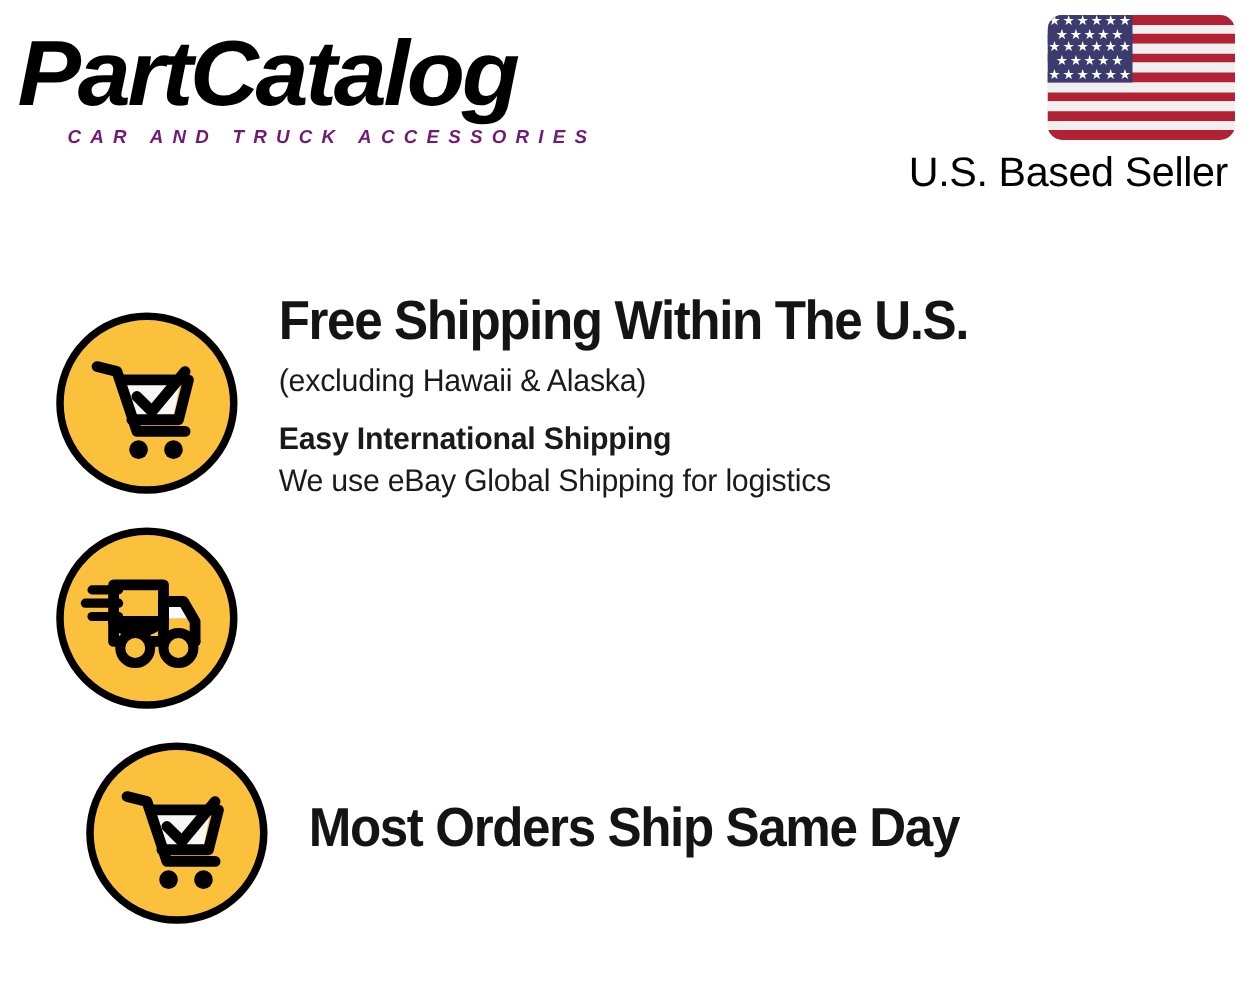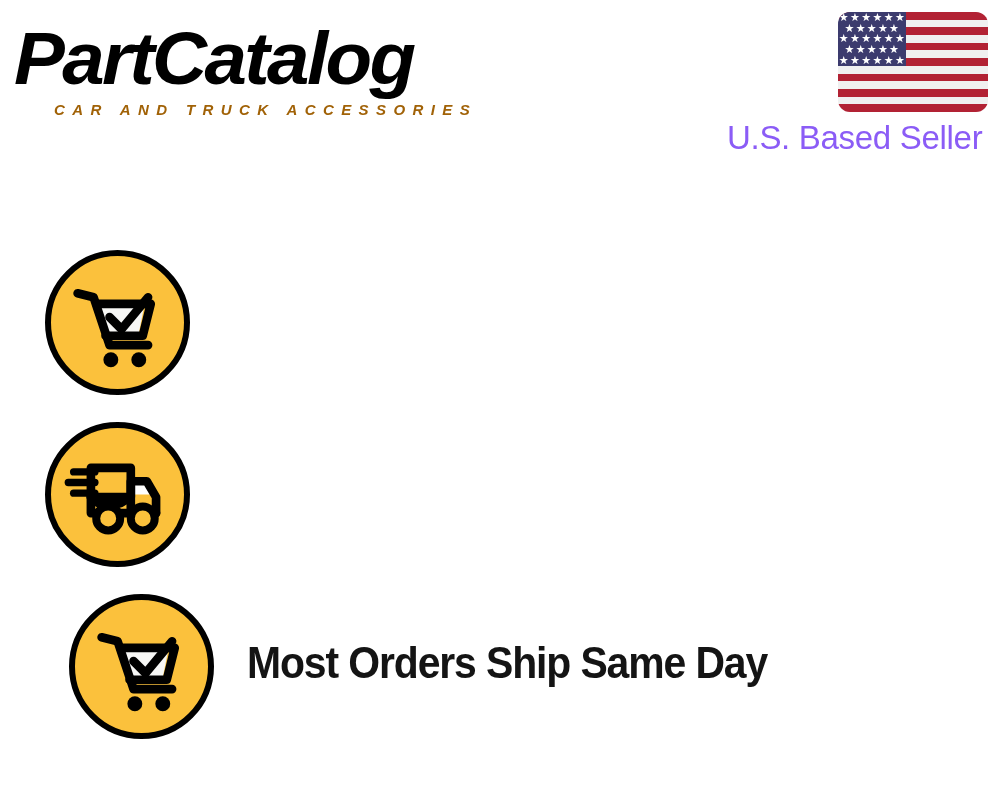--- a/index.html
+++ b/index.html
@@ -43,21 +43,21 @@
   #brand-tagline {
     position: absolute;
     left: 40px;
     top: 80px;
     font-family: "Liberation Sans", sans-serif;
     font-weight: 700;
     font-style: italic;
     font-size: 15px;
     line-height: 16px;
     letter-spacing: 7.4px;
-    color: #a16207;
+    color: #701a75;
     white-space: nowrap;
   }
 
   
   #flag-badge {
     position: absolute;
     left: 838px;
     top: 12px;
     width: 150px;
     height: 100px;
@@ -99,21 +99,21 @@
 
   
   #seller-caption {
     position: absolute;
     left: 727px;
     top: 119px;
     font-family: "Liberation Sans", sans-serif;
     font-weight: 400;
     font-size: 33px;
     line-height: 38px;
-    color: #8b5cf6;
+    color: #000000;
     letter-spacing: -0.3px;
     white-space: nowrap;
   }
 
   
   .feature-row {
     position: absolute;
     left: 0;
     width: 1000px;
   }
@@ -241,20 +241,26 @@
   <div class="badge">
     <svg viewBox="0 0 100 100" xmlns="http://www.w3.org/2000/svg" aria-hidden="true">
       <polygon points="36,33 71,33 66,58 41,58" fill="#F7F7F5"></polygon>
       <path d="M20,28 L32,31 L44,67 L73,67" fill="none" stroke="#000000" stroke-width="6.5" stroke-linecap="round" stroke-linejoin="round"></path>
       <path d="M34,36 L75,36 L69,60 L41,60" fill="none" stroke="#000000" stroke-width="6.5" stroke-linecap="round" stroke-linejoin="round"></path>
       <path d="M44,46 L53,55 L73,31" fill="none" stroke="#000000" stroke-width="6.5" stroke-linecap="round" stroke-linejoin="round"></path>
       <circle cx="45" cy="78" r="5.6" fill="#000000"></circle>
       <circle cx="66" cy="78" r="5.6" fill="#000000"></circle>
     </svg>
   </div>
+  <div class="feature-text">
+    <div class="feature-title">Free Shipping Within The U.S.</div>
+    <div class="feature-sub first">(excluding Hawaii &amp; Alaska)</div>
+    <div class="feature-sub bold gap-above">Easy International Shipping</div>
+    <div class="feature-sub">We use eBay Global Shipping for logistics</div>
+  </div>
 </div>
 
 <div class="feature-row" id="feature-row-1">
   <div class="badge">
     <svg viewBox="0 0 100 100" xmlns="http://www.w3.org/2000/svg" aria-hidden="true">
       <polygon points="62,38 72,38 75,50 62,50" fill="#FFFFFF"></polygon>
       <path d="M30,30 L60,30 L60,52 L30,52 Z" fill="none" stroke="#000000" stroke-width="6.5" stroke-linejoin="round"></path>
       <path d="M60,40 L72,40 L79,52 L79,64 L60,64 Z" fill="none" stroke="#000000" stroke-width="6.5" stroke-linejoin="round"></path>
       <path d="M30,52 L30,64 L79,64" fill="none" stroke="#000000" stroke-width="6.5" stroke-linecap="round" stroke-linejoin="round"></path>
       <path d="M30,52 C33,56 38,58 44,58 C50,58 55,56 58,52" fill="none" stroke="#000000" stroke-width="6.5" stroke-linecap="round"></path>

